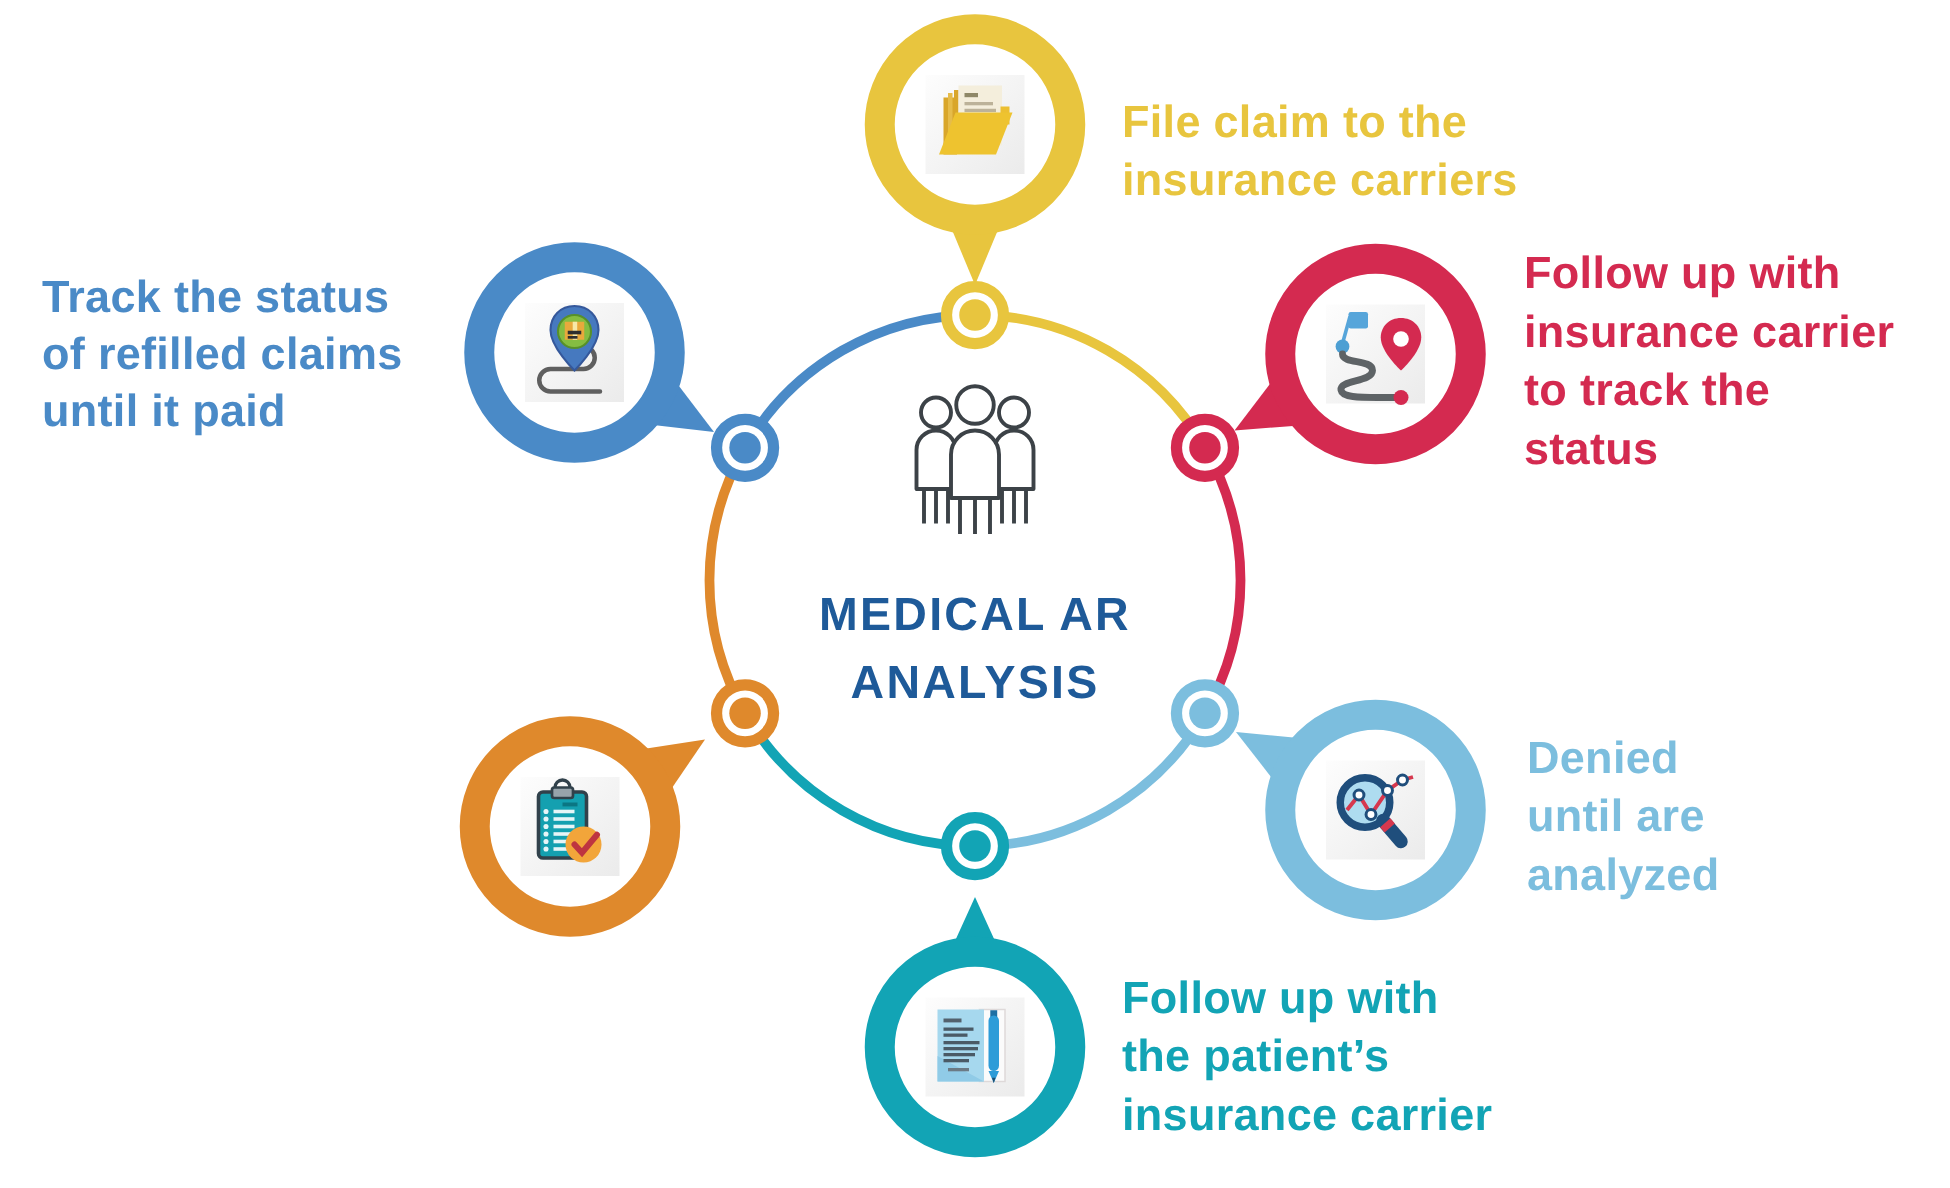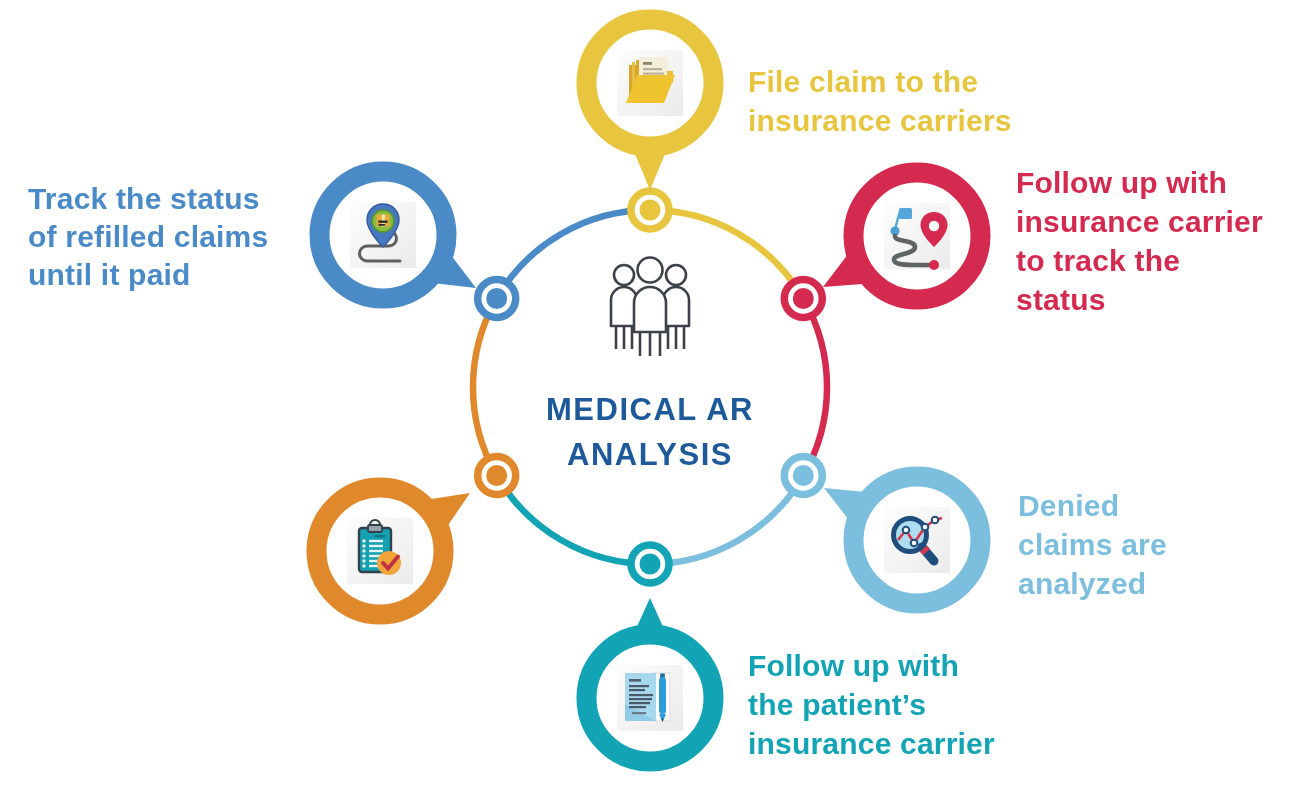--- a/index.html
+++ b/index.html
@@ -218,21 +218,21 @@
   <div class="title">MEDICAL AR
 ANALYSIS</div>
 
   <div class="label c-yellow lbl-file">File claim to the
 insurance carriers</div>
   <div class="label c-red lbl-follow-ins">Follow up with
 insurance carrier
 to track the
 status</div>
   <div class="label c-light-blue lbl-denied">Denied
-claims are
+until are
 analyzed</div>
   <div class="label c-teal lbl-follow-pat">Follow up with
 the patient’s
 insurance carrier</div>
   <div class="label c-blue right lbl-track">Track the status
 of refilled claims
 until it paid</div>
 
 </div>
 

